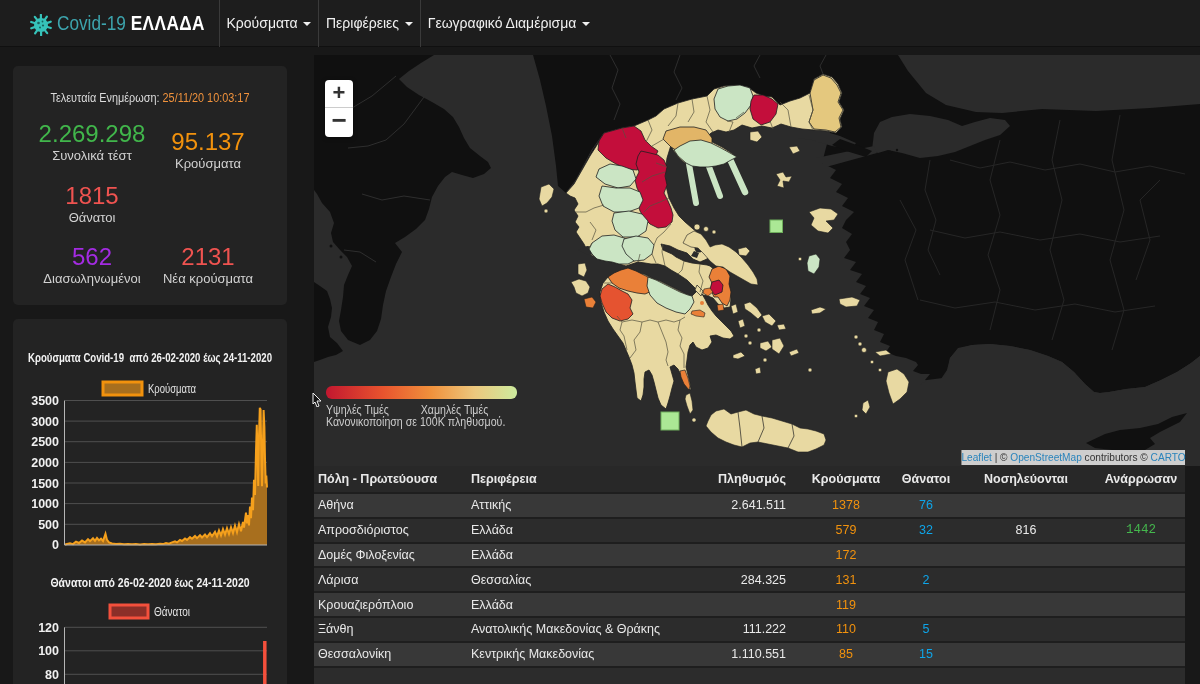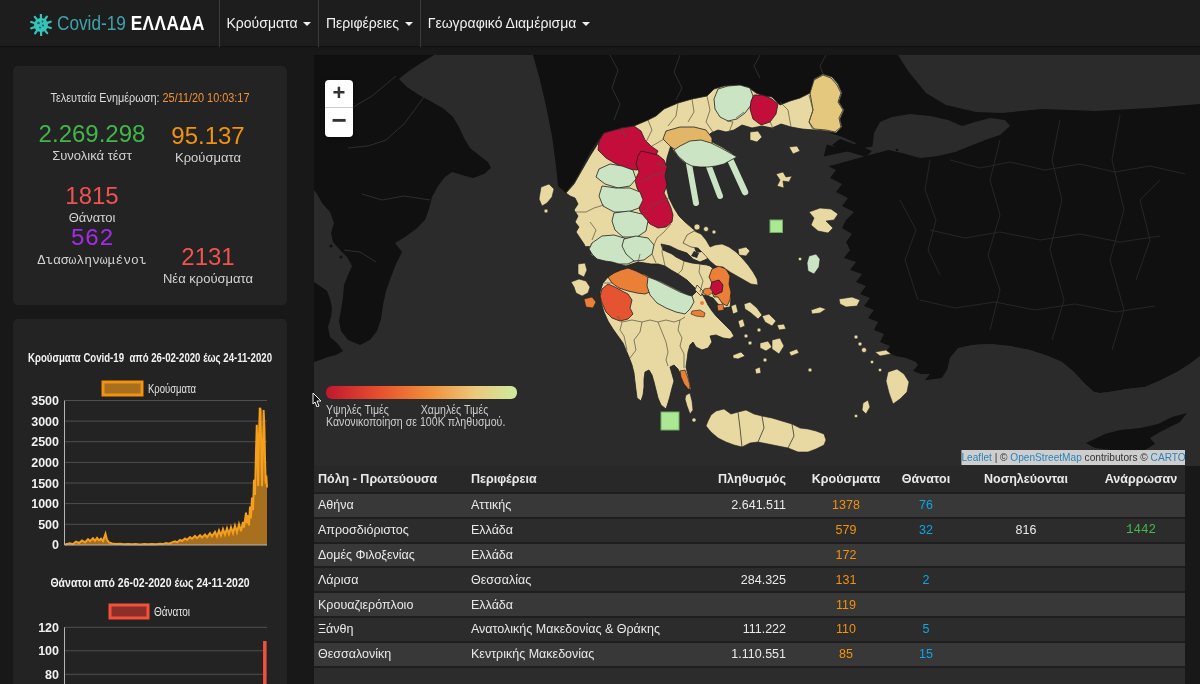--- a/index.html
+++ b/index.html
@@ -61,29 +61,29 @@
   <div class="mitem" style="left:420px; width:177px;">Γεωγραφικό Διαμέρισμα<span class="car"></span></div>
   <div class="mitem" style="left:318px; width:102px;">Περιφέρειες<span class="car"></span></div>
 </div>
 
 <div id="card1">
   <div id="upd">Τελευταία Ενημέρωση: <span>25/11/20 10:03:17</span></div>
   <div class="stat" style="left:10px; top:56px; width:138px;">
       <div class="n green">2.269.298</div>
       <div class="l">Συνολικά τέστ</div>
     </div>
-  <div class="stat" style="left:127px; top:58px; width:136px;">
+  <div class="stat" style="left:127px; top:64px; width:136px;">
       <div class="n orange">95.137</div>
       <div class="l">Κρούσματα</div>
     </div>
   <div class="stat" style="left:10px; top:118px; width:138px;">
       <div class="n salmon">1815</div>
       <div class="l">Θάνατοι</div>
     </div>
-  <div class="stat" style="left:10px; top:161px; width:138px;font-family:Liberation Mono, monospace;">
+  <div class="stat" style="left:10px; top:179px; width:138px;">
       <div class="n purple">562</div>
       <div class="l">Διασωληνωμένοι</div>
     </div>
   <div class="stat" style="left:127px; top:179px; width:136px;">
       <div class="n salmon">2131</div>
       <div class="l">Νέα κρούσματα</div>
     </div>
 </div>
 
 <div id="card2"></div>

